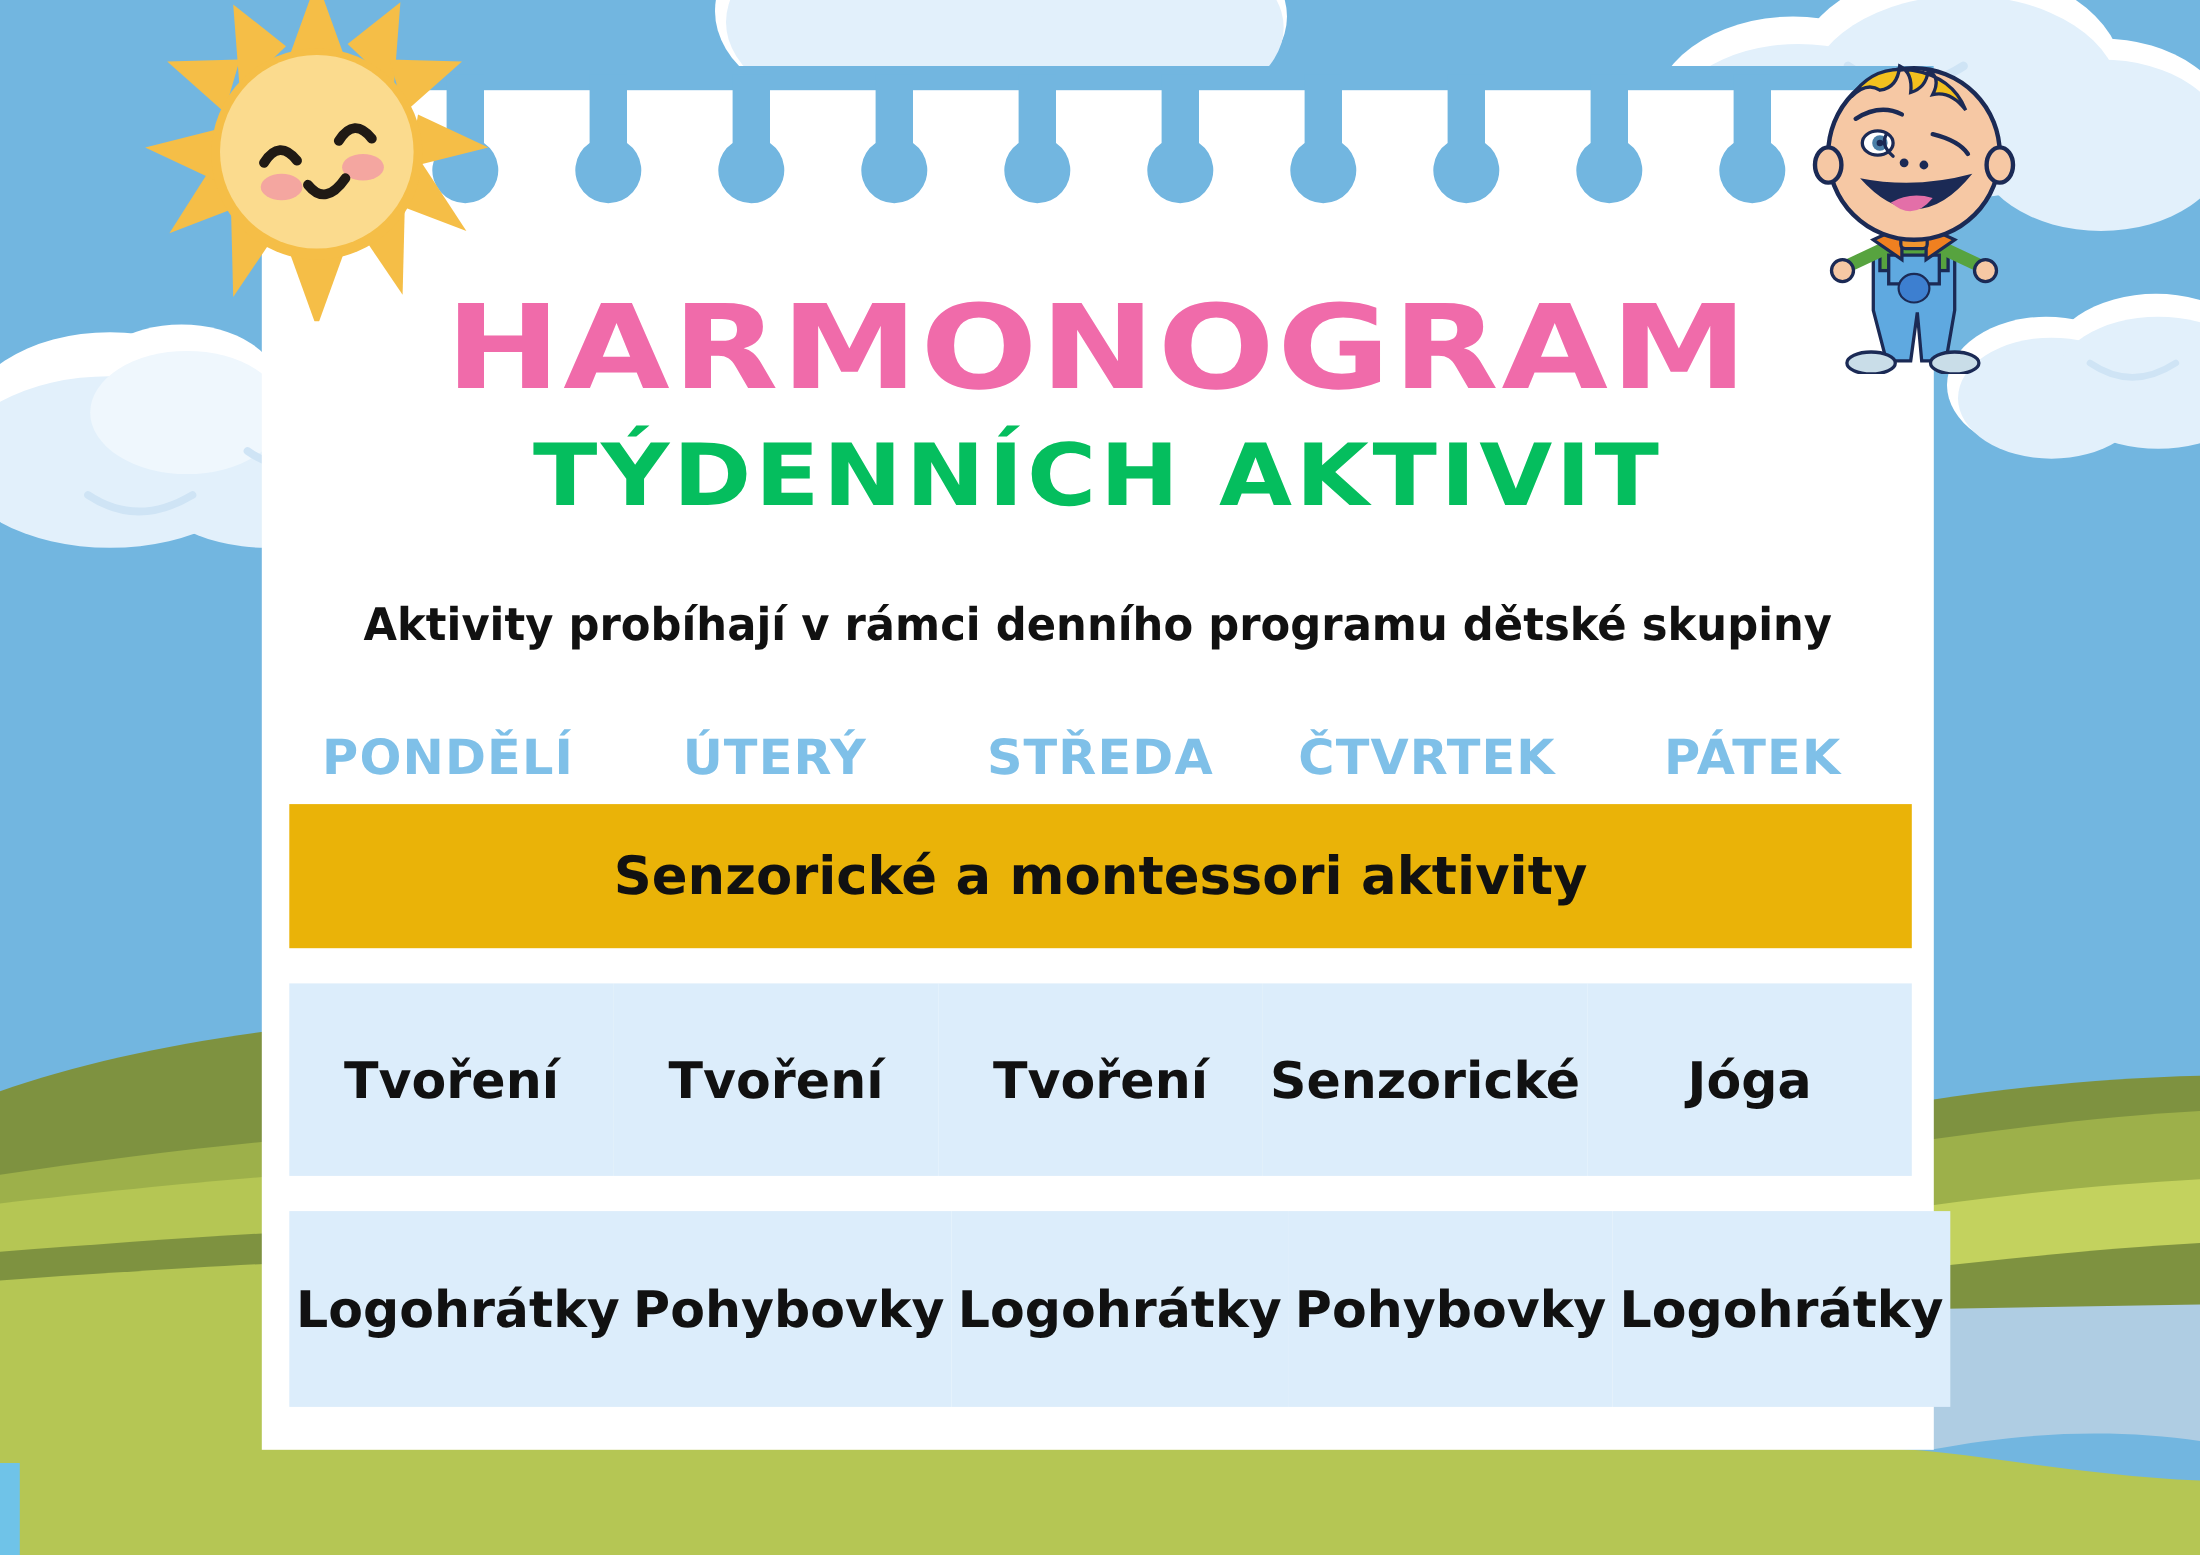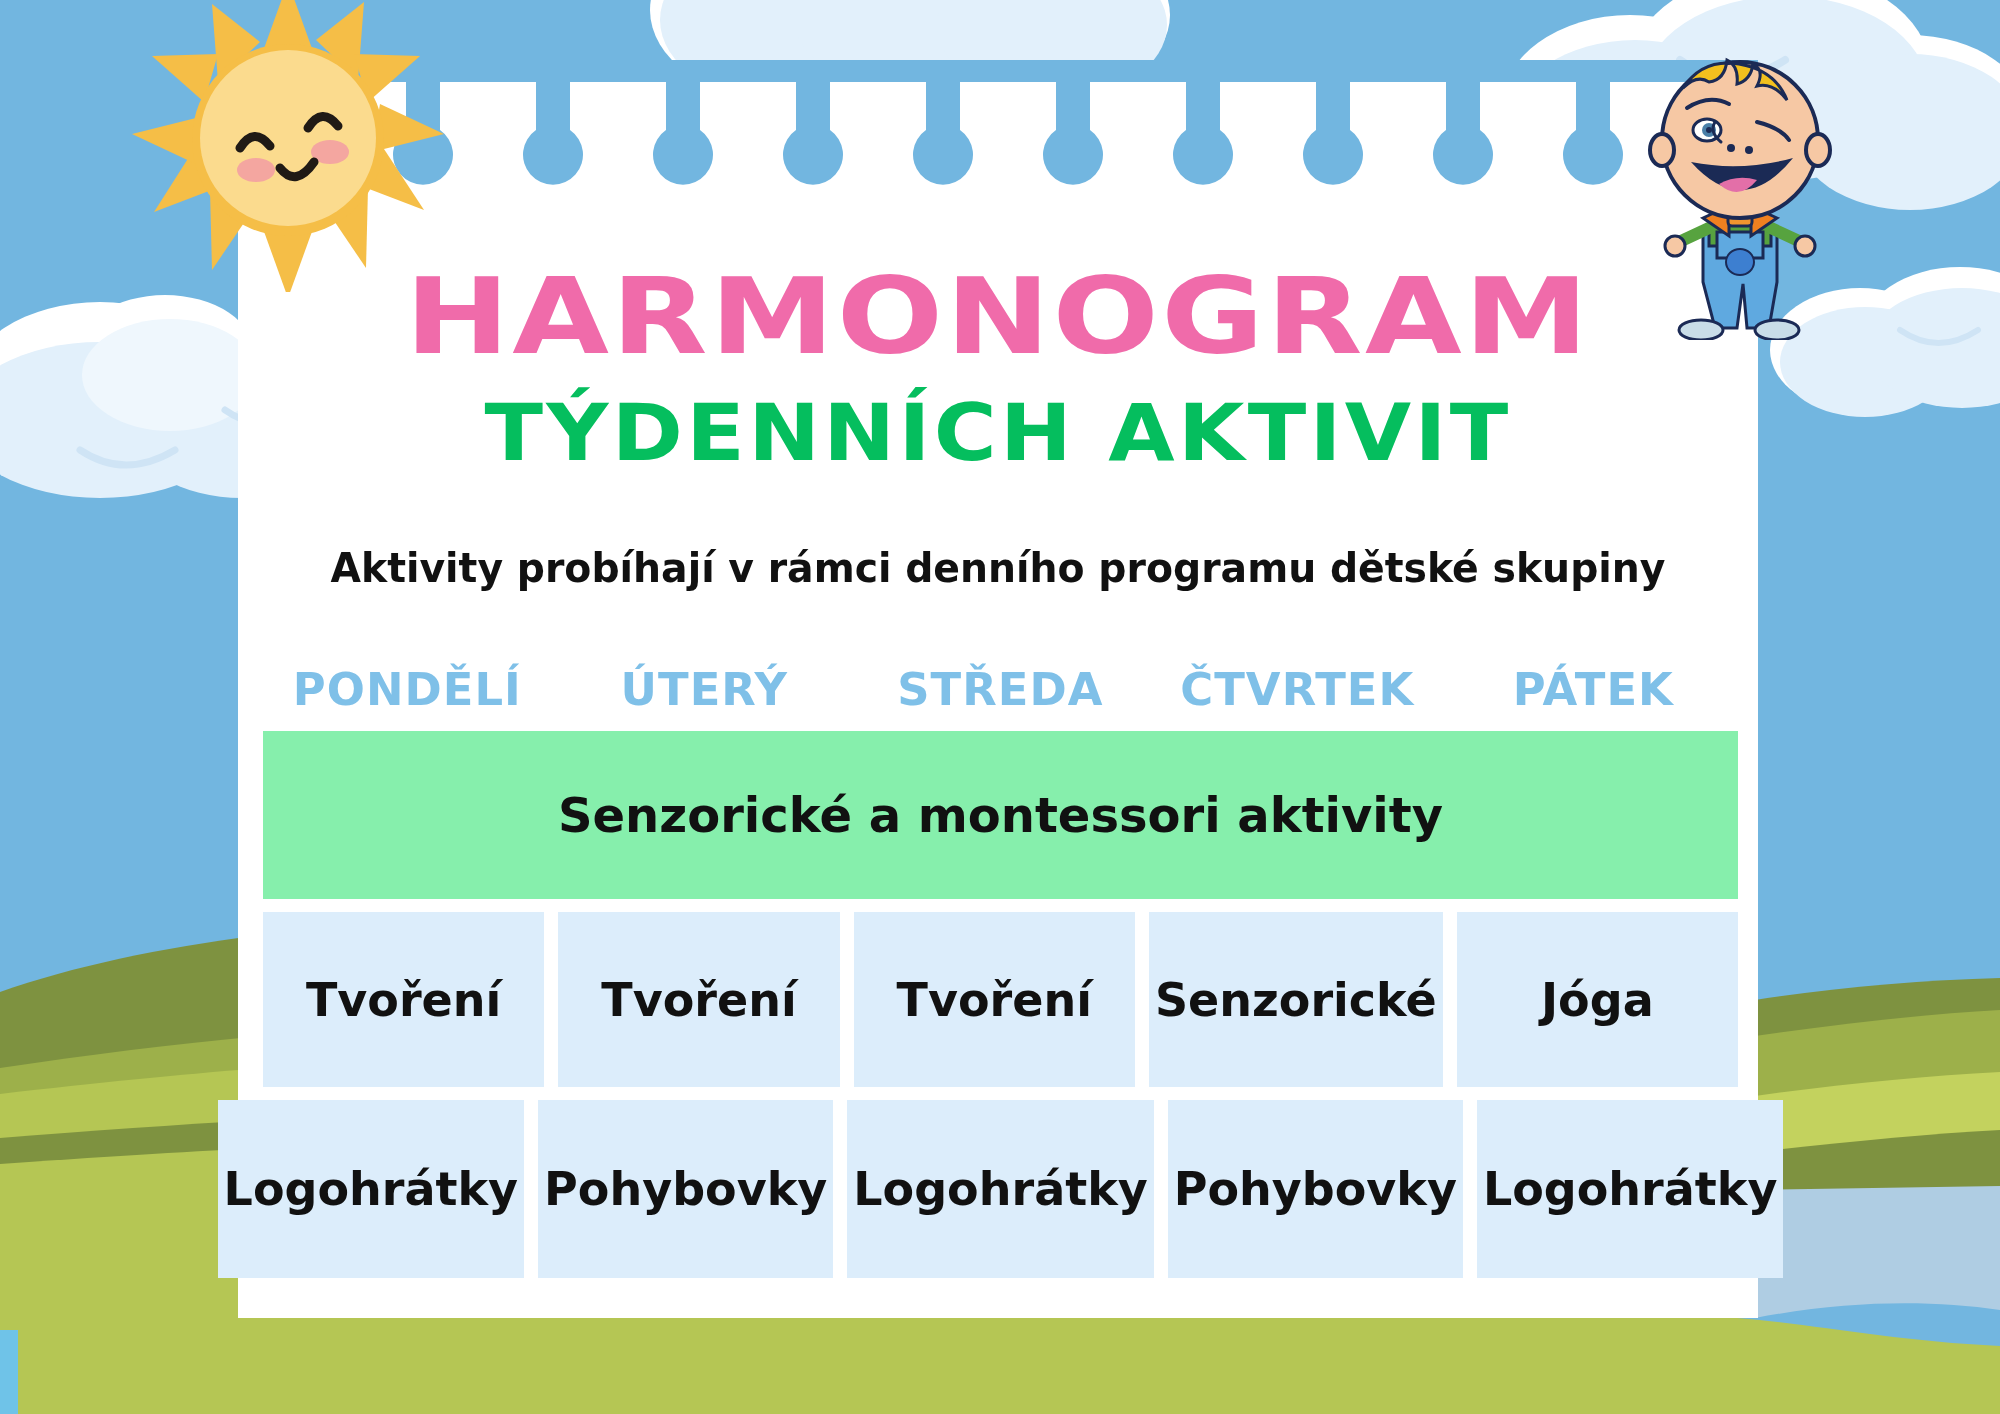--- a/index.html
+++ b/index.html
@@ -59,25 +59,25 @@
   
   .grid{position:absolute;left:25px;top:580px;width:1475px;}
   .days{display:flex;gap:8px;}
   .day{
     flex:1 1 0;text-align:center;
     font-weight:bold;font-size:44px;letter-spacing:1px;
     color:#7FC0E8;
     transform:scaleX(1.02);
   }
   .bandrow{
-    margin-top:16px;height:168px;background:#86efac;
+    margin-top:16px;height:131px;background:#eab308;
     display:flex;align-items:center;justify-content:center;
   }
   .bandrow span{font-size:48px;font-weight:bold;color:#111;}
-  .cells{display:flex;gap:14px;margin-top:13px;justify-content:center;}
+  .cells{display:flex;margin-top:32px;}
   .cell{
     flex:1 1 0;height:175px;background:#DCEDFB;
     display:flex;align-items:center;justify-content:center;
     font-size:46px;font-weight:bold;color:#111;text-align:center;
     padding:0 6px;box-sizing:border-box;
   }
   .cell.r3{height:178px;}
 </style>
 </head>
 <body>

